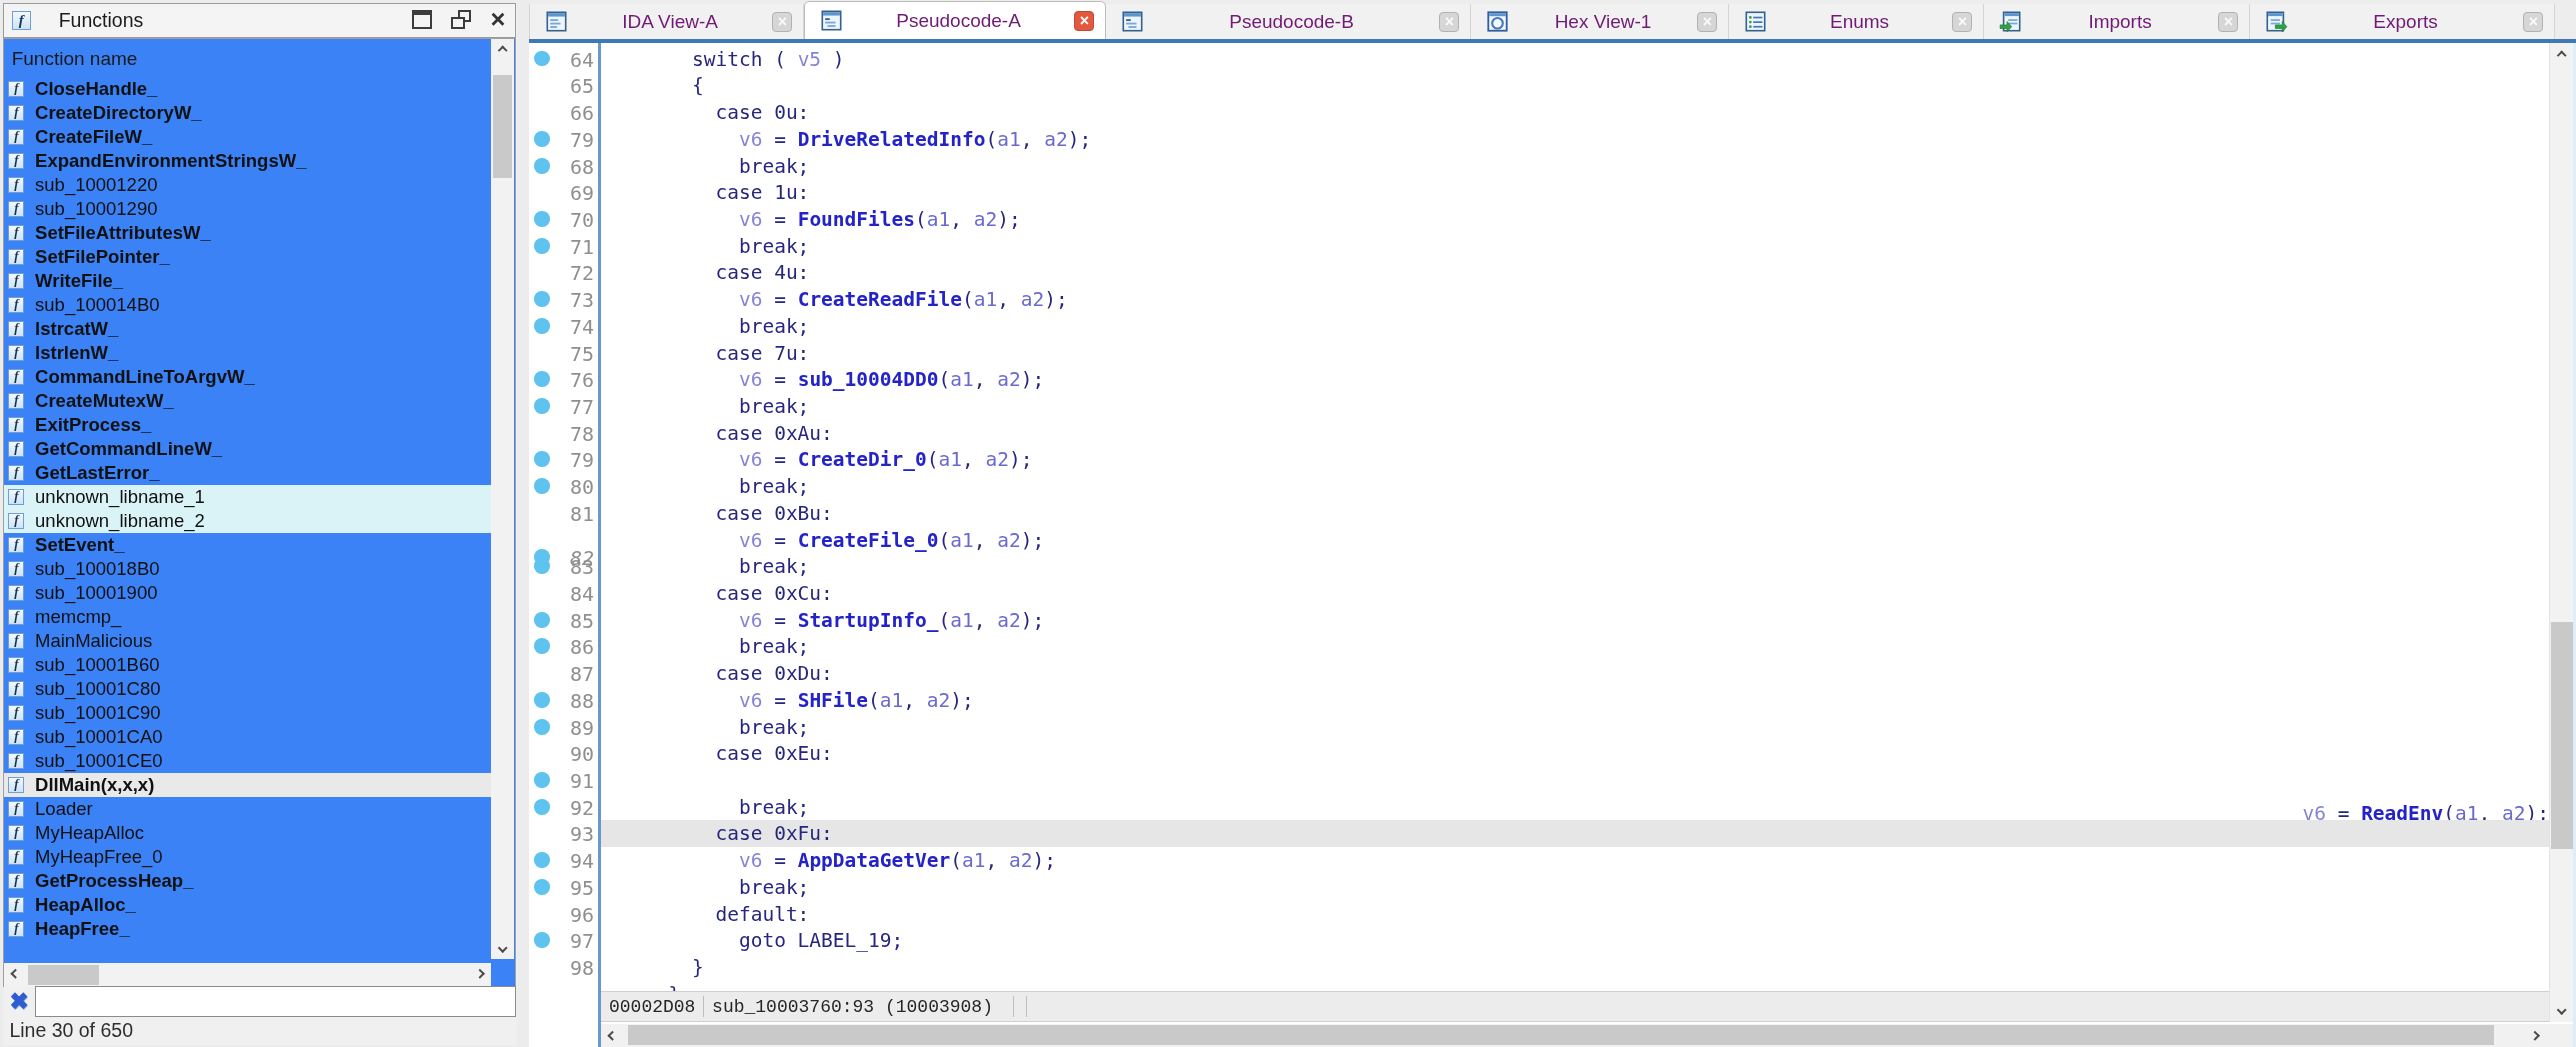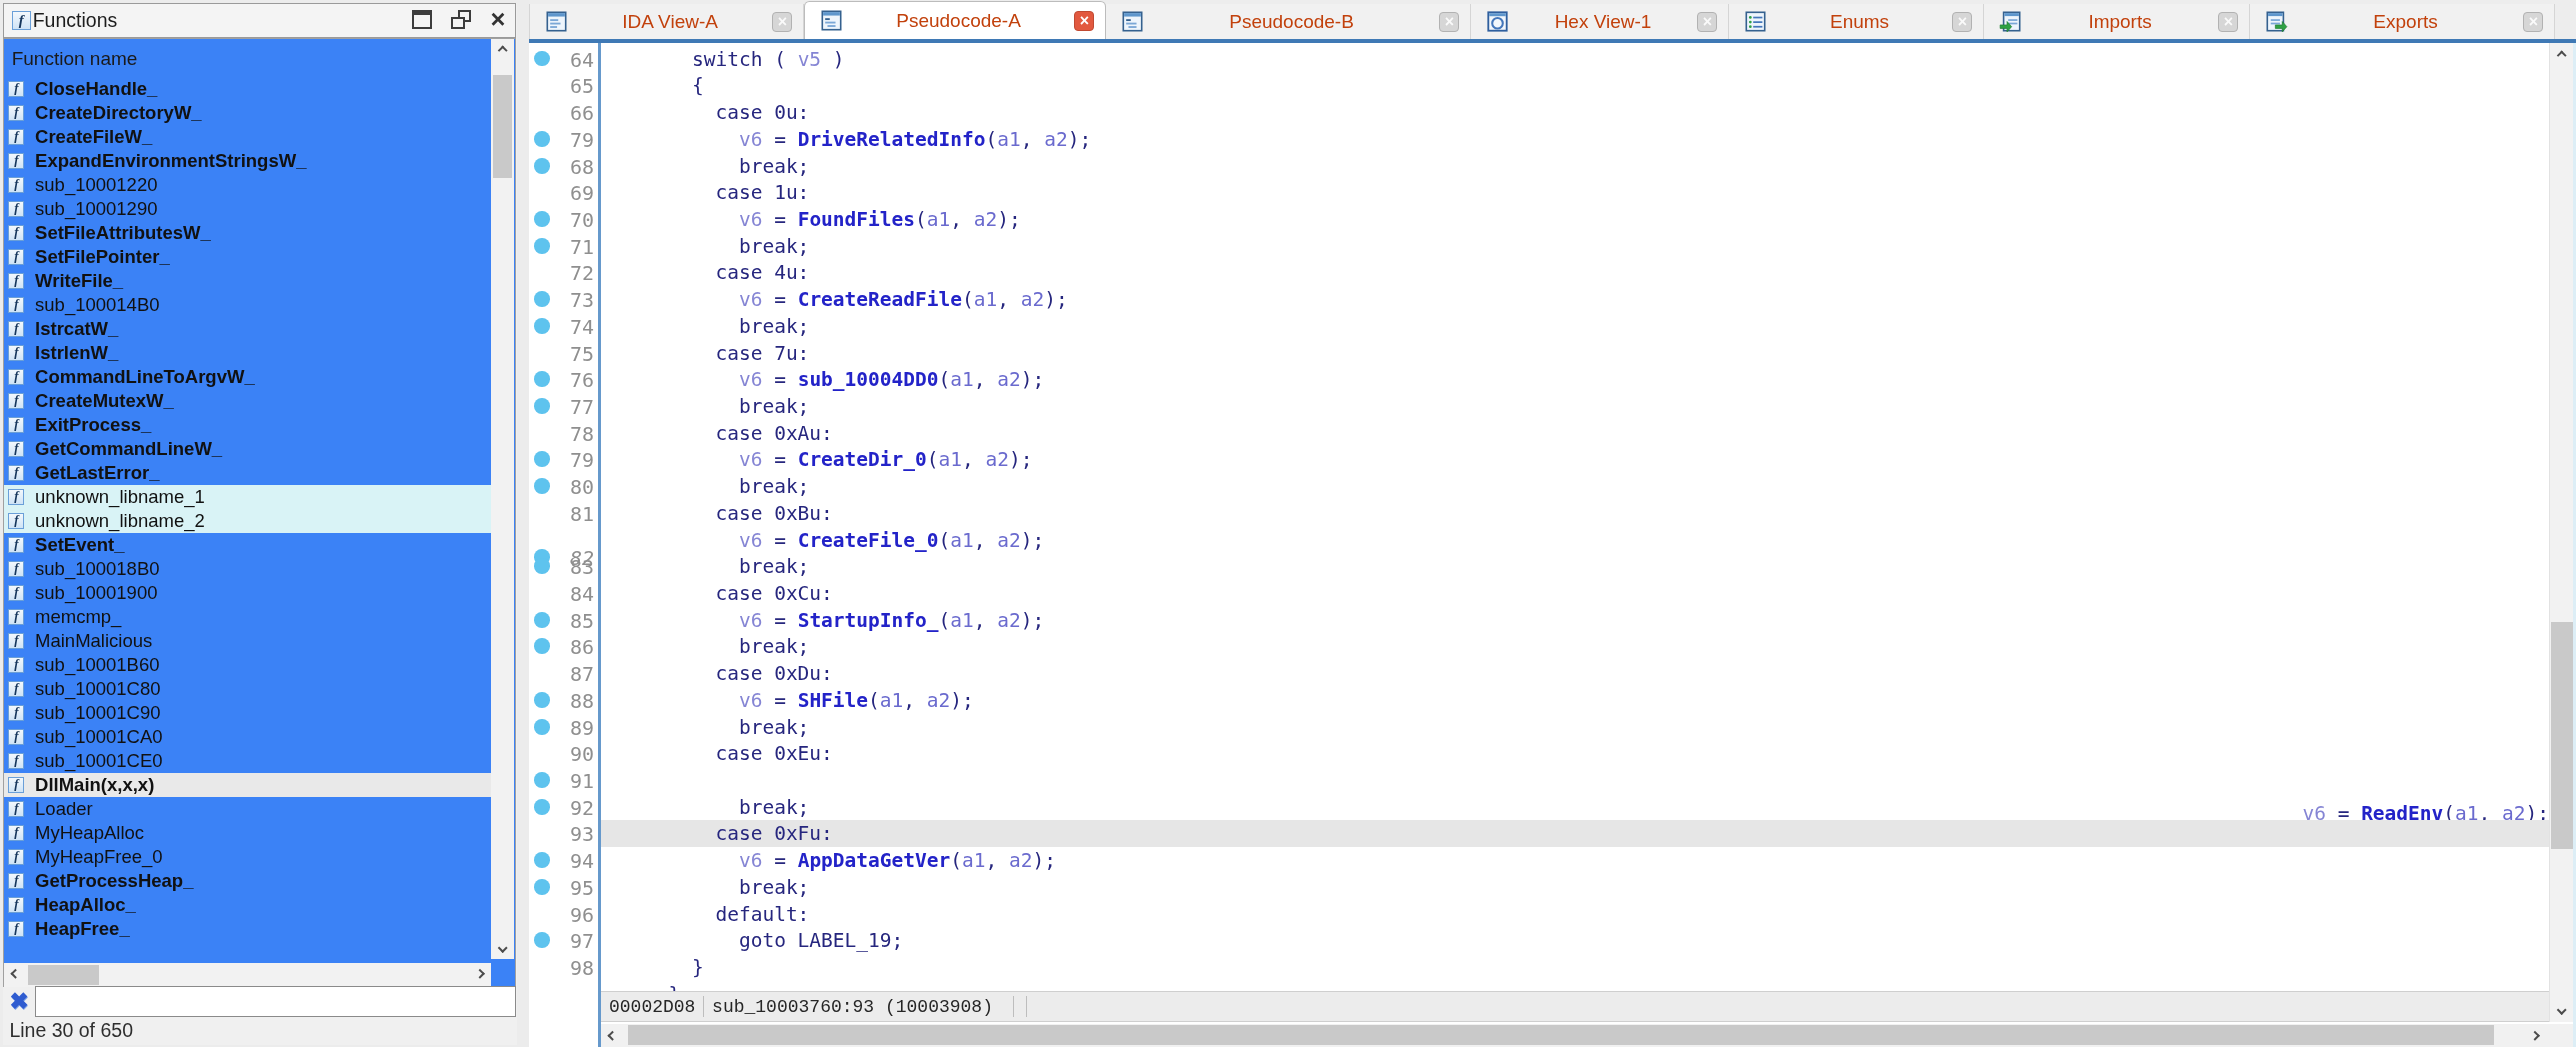--- a/index.html
+++ b/index.html
@@ -8,21 +8,21 @@
 
   
   #fpanel { position:absolute; left:2.7px; top:2.7px; width:514px; height:1042px; background:#f0f0f0; }
   .ftitle { position:absolute; left:0; top:0; width:513px; height:35px; background:#f4f4f4;
     border:0.7px solid #9a9a9a; display:flex; align-items:center; }
   .fico { display:inline-flex; align-items:center; justify-content:center;
     width:19px; height:19px; border:1.3px solid #6a9fd8;
     background:linear-gradient(#f3f8fd,#cfe3f6); color:#16365c;
     font-family:"Liberation Serif", serif; font-style:italic; font-weight:bold; font-size:14.8px; }
   .ftitle .fico { margin-left:8px; }
-  .ftitle-label { margin-left:2px; font-size:19.5px; color:#1c1c1c; }
+  .ftitle-label { margin-left:28px; font-size:19.5px; color:#1c1c1c; }
   .tbtns { position:absolute; right:9.4px; top:6.7px; display:flex; gap:19px; align-items:center; }
   .btn-max { width:20px; height:19px; border:2px solid #3c3c3c; border-top-width:5.4px; }
   .btn-float { position:relative; width:20px; height:19px; }
   .btn-float .b1 { position:absolute; right:0; top:0; width:13.4px; height:12px; border:2px solid #3c3c3c; }
   .btn-float .b2 { position:absolute; left:0; bottom:0; width:13.4px; height:12px; border:2px solid #3c3c3c; background:#f4f4f4; }
   .btn-close { font-size:25.5px; line-height:19px; color:#333; font-weight:bold; }
 
   .flist { position:absolute; left:0; top:35px; width:513px; height:949px; background:#3b82f6; border:0.7px solid #a0a0a0; }
   .fheader { position:absolute; left:8px; top:9.4px; font-size:19px; color:#1a1a1a; }
   .frows { position:absolute; left:0.7px; top:38px; width:487px; }
@@ -53,21 +53,21 @@
   
   #main { position:absolute; left:529px; top:0; width:2047px; height:1047px; background:#ededed; }
   #tabbar { position:absolute; left:0; top:0; width:2047px; height:43px; background:#ededed; }
   #tab-underline { position:absolute; left:0; top:39px; width:2047px; height:4px; background:#3f79b5; z-index:5; }
   .tab { position:absolute; top:4px; height:35px; background:#f1f1f1; border-right:0.7px solid #d5d5d5;
     display:flex; align-items:center; cursor:default; }
   .tab:first-child { border-left:0.7px solid #d5d5d5; }
   .tab.active { top:1.3px; height:38px; background:#fff; border:0.7px solid #bcbcbc; border-bottom:none;
     border-radius:5.4px 5.4px 0 0; z-index:4; }
   .tab .ticon { margin-left:14.8px; width:23px; height:23px; flex:none; }
-  .tab .tlabel { flex:1; text-align:center; font-size:19px; color:#c2410c; white-space:nowrap; padding:0 0; }
+  .tab .tlabel { flex:1; text-align:center; font-size:19px; color:#701a75; white-space:nowrap; padding:0 0; }
   .tab .tclose { margin-right:10.7px; width:20px; height:20px; border-radius:4px; flex:none;
     background:#d6d6d6; border:0.7px solid #b2b2b2; color:#fafafa; font-size:16px; font-weight:bold;
     display:flex; align-items:center; justify-content:center; line-height:1; }
   .tab.active .tclose { background:#e2593f; border-color:#c04a33; color:#fff; }
 
   #codearea { position:absolute; left:0; top:43px; width:2047px; height:1004px; background:#fff; }
   #gutter { position:absolute; left:0; top:0; width:69px; height:948px; overflow:hidden; background:#fff; }
   .grow { position:absolute; left:0; width:69px; height:27px; }
   .gdot { position:absolute; left:5.4px; top:5.4px; width:15.4px; height:15.4px; border-radius:50%; background:#5ec3ee; }
   .gnum { position:absolute; right:4px; top:2px; width:60px; text-align:right;

